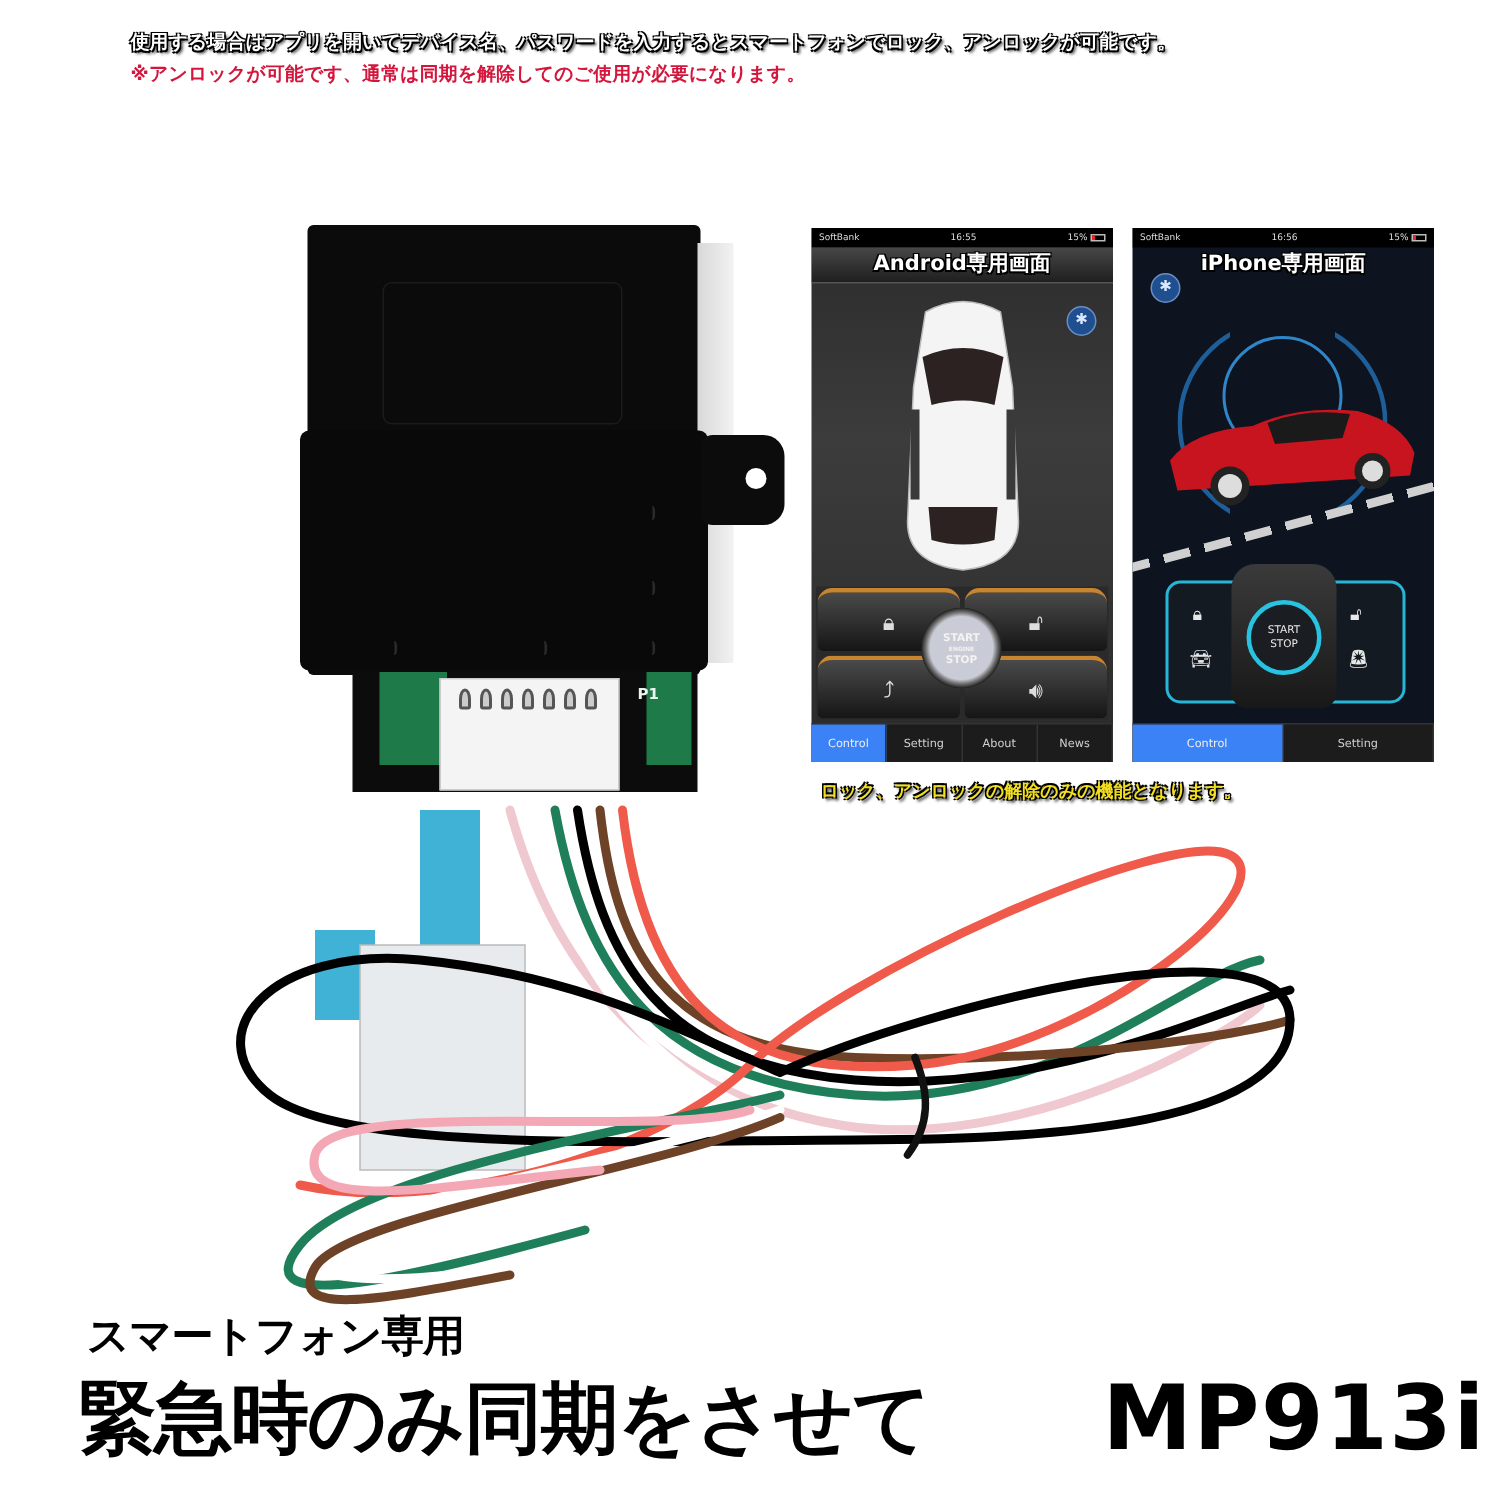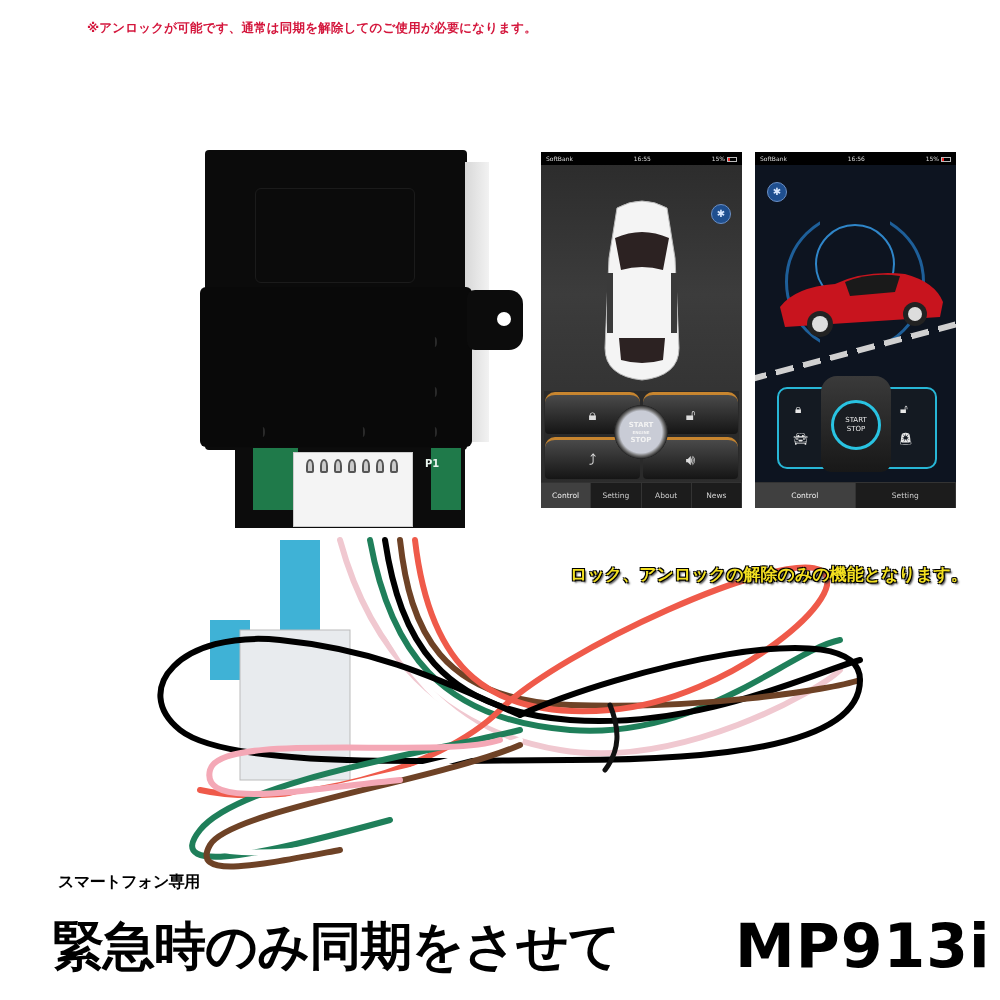--- a/index.html
+++ b/index.html
@@ -44,41 +44,42 @@
      text-shadow: 1px 1px 0 #000, -1px -1px 0 #000, 1px -1px 0 #000, -1px 1px 0 #000; }
   .android .screen-title { background: linear-gradient(180deg,#474747,#1f1f1f); border-bottom: 1px solid #555; }
   .bt { position: absolute; width: 20px; height: 20px; border-radius: 50%; background: #1f4f8f; border: 1px solid #6a8fc5; color: #d9e8ff; font-size: 10px; text-align: center; line-height: 18px; }
 
   .car-top { position: absolute; left: 58px; top: 46px; width: 86px; height: 184px; }
   .ctrl-grid { position: absolute; left: 3px; top: 239px; width: 195px; height: 89px; background: #2a2a2a; }
   .ctrl-btn { position: absolute; width: 95px; height: 42px; background: linear-gradient(180deg,#4a4a4a,#151515); border-top: 3px solid #c7852f; border-radius: 10px 10px 4px 4px; display: flex; align-items: center; justify-content: center; color: #ddd; font-size: 15px; }
   .start-btn { position: absolute; left: 73px; top: 253px; width: 54px; height: 54px; border-radius: 50%; background: radial-gradient(circle,#c9ccd6 55%, #777 62%, #222 70%, #aaa 80%, #333 100%); display: flex; flex-direction: column; align-items: center; justify-content: center; font-size: 7px; color: #f3f3f3; font-weight: bold; line-height: 10px; }
   .tabbar { position: absolute; left: 0; bottom: 0; width: 100%; height: 26px; display: flex; background: #1c1c1c; border-top: 1px solid #333; }
   .tabbar .t { flex: 1; text-align: center; line-height: 26px; font-size: 7.5px; color: #d0d0d0; border-right: 1px solid #333; }
-  .tabbar .t.active { background: #404040; color: #eeeeee; }
+  .tabbar .t.active { background: #3b82f6; color: #eeeeee; }
 
   .gauge { position: absolute; border-radius: 50%; border: 2px solid #2f86c9; }
   .road { position: absolute; left: -10px; top: 195px; width: 230px; height: 6px; background: repeating-linear-gradient(90deg,#d0d0d0 0 18px, transparent 18px 28px); transform: rotate(-15deg); }
   .i-panel { position: absolute; left: 22px; top: 235px; width: 160px; height: 82px; border: 2px solid #27b6d6; border-radius: 10px; background: #141a22; }
   .i-center { position: absolute; left: 66px; top: 224px; width: 70px; height: 96px; background: linear-gradient(180deg,#3a3a3a,#181818); border-radius: 16px 16px 10px 10px; }
   .i-start { position: absolute; left: 76px; top: 248px; width: 50px; height: 50px; border-radius: 50%; border: 3px solid #29c3e2; background: #1a1d22; color: #e8e8e8; font-size: 7px; display: flex; flex-direction: column; align-items: center; justify-content: center; line-height: 9px; }
   .i-icon { position: absolute; color: #e8e8e8; font-size: 12px; }
 
-  .note { position: absolute; left: 570px; top: 519px; font-size: 17px; font-weight: bold; color: #f2df20; white-space: nowrap;
-     text-shadow: 1px 1px 0 #000, -1px -1px 0 #000, 1px -1px 0 #000, -1px 1px 0 #000, 2px 2px 2px #333; margin-top: 44px; }
-
-  
-  .subtitle { position: absolute; left: 58px; top: 872px; font-size: 16px; font-weight: bold; color: #000; letter-spacing: -0.5px; font-family: "DejaVu Sans", sans-serif; }
+  .note { position: absolute; left: 547px; top: 519px; font-size: 12px; font-weight: bold; color: #f2df20; white-space: nowrap;
+     text-shadow: 1px 1px 0 #000, -1px -1px 0 #000, 1px -1px 0 #000, -1px 1px 0 #000, 2px 2px 2px #333; }
+
+  
+  .subtitle { position: absolute; left: 58px; top: 872px; font-size: 28px; font-weight: bold; color: #000; letter-spacing: -0.5px; font-family: "DejaVu Sans", sans-serif; }
   .title { position: absolute; left: 52px; top: 915px; font-size: 52px; font-weight: bold; color: #000; letter-spacing: -1px; white-space: nowrap; font-family: "DejaVu Sans", sans-serif; line-height: 62px; }
   .model { position: absolute; left: 735px; top: 915px; font-size: 60px; font-weight: bold; color: #000; letter-spacing: 1px; white-space: nowrap; font-family: "DejaVu Sans", sans-serif; line-height: 62px; }
 </style>
 </head>
 <body>
 
 <div class="desc">
+  <div class="line">使用する場合はアプリを開いてデバイス名、パスワードを入力するとスマートフォンでロック、アンロックが可能です。</div>
   <div class="line red">※アンロックが可能です、通常は同期を解除してのご使用が必要になります。</div>
 </div>
 
 <div class="module">
   <div class="side"></div>
   <div class="top-recess"></div>
   <div class="band">
     <div class="notch" style="left:232px;top:50px"></div>
     <div class="notch" style="left:232px;top:100px"></div>
     <div class="notch" style="left:232px;top:140px"></div>
@@ -123,20 +124,21 @@
   <path d="M360 210 C 300 230, 80 200, 70 240 S 160 260, 260 250" stroke="#f4a8b6" stroke-width="6"></path>
   <path d="M470 175 C 480 200, 480 220, 465 240" stroke="#111" stroke-width="5"></path>
 </svg>
 
 <div class="phone android">
   <div class="status">
     <span>SoftBank</span>
     <span>16:55</span>
     <span><span>15%</span><span class="batt"></span></span>
   </div>
+  <div class="screen-title">Android専用画面</div>
   <div class="bt" style="left:170px;top:52px">✱</div>
   <svg class="car-top" viewBox="0 0 86 184">
     <path d="M18 10 Q43 -4 68 10 L76 60 L80 150 Q80 178 43 182 Q6 178 6 150 L10 60 Z" fill="#f4f4f4" stroke="#bbb"></path>
     <path d="M16 40 Q43 28 70 40 L64 72 Q43 66 22 72 Z" fill="#2c2222"></path>
     <path d="M20 140 L66 140 L64 162 Q43 168 22 162 Z" fill="#2c2222"></path>
     <rect x="8" y="75" width="6" height="60" fill="#3a3a3a"></rect>
     <rect x="72" y="75" width="6" height="60" fill="#3a3a3a"></rect>
   </svg>
   <div class="ctrl-grid">
     <div class="ctrl-btn" style="left:1px;top:1px">
@@ -164,20 +166,21 @@
     <div class="t">News</div>
   </div>
 </div>
 
 <div class="phone iphone">
   <div class="status">
     <span>SoftBank</span>
     <span>16:56</span>
     <span><span>15%</span><span class="batt"></span></span>
   </div>
+  <div class="screen-title">iPhone専用画面</div>
   <div class="bt" style="left:12px;top:30px">✱</div>
   <div class="gauge" style="left:60px;top:72px;width:80px;height:80px"></div>
   <div class="gauge" style="left:30px;top:60px;width:140px;height:140px;border-color:#1e5f99;border-width:3px;clip-path:polygon(0 0,25% 0,25% 100%,0 100%)"></div>
   <div class="gauge" style="left:30px;top:60px;width:140px;height:140px;border-color:#1e5f99;border-width:3px;clip-path:polygon(75% 0,100% 0,100% 100%,75% 100%)"></div>
   <svg style="position:absolute;left:20px;top:110px;width:170px;height:80px" viewBox="0 0 170 80">
     <path d="M5 45 Q20 25 60 22 Q90 8 130 12 Q160 20 168 40 L165 55 L10 65 Z" fill="#c8141e"></path>
     <path d="M70 20 Q95 10 125 14 L120 30 L75 34 Z" fill="#1a1a1a"></path>
     <circle cx="45" cy="62" r="13" fill="#222"></circle>
       <circle cx="45" cy="62" r="8" fill="#ddd"></circle>
     <circle cx="140" cy="52" r="12" fill="#222"></circle>

